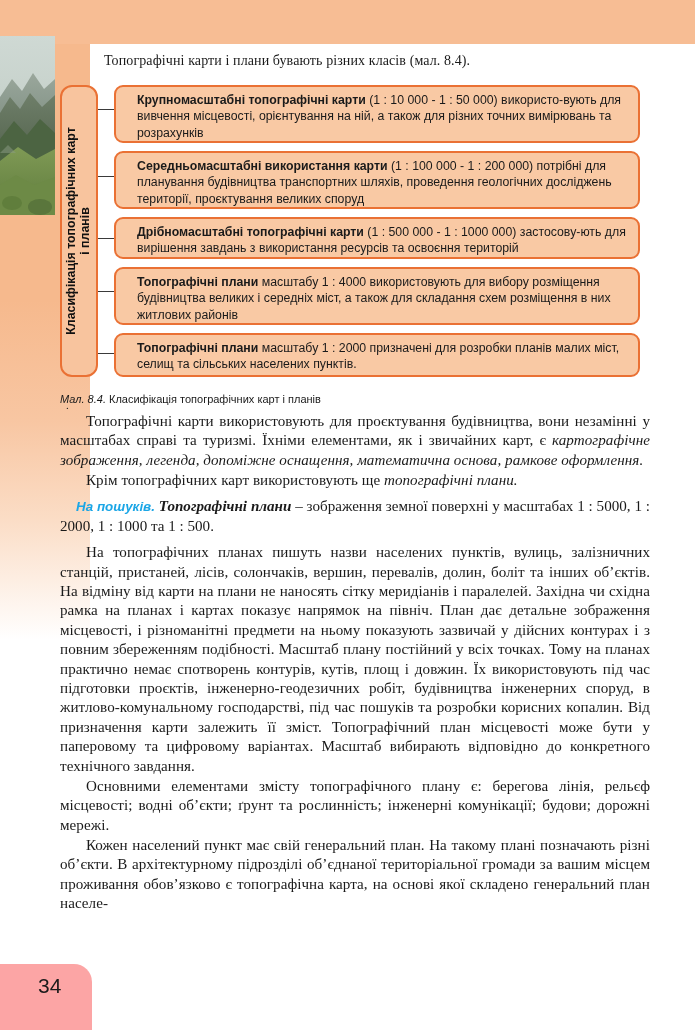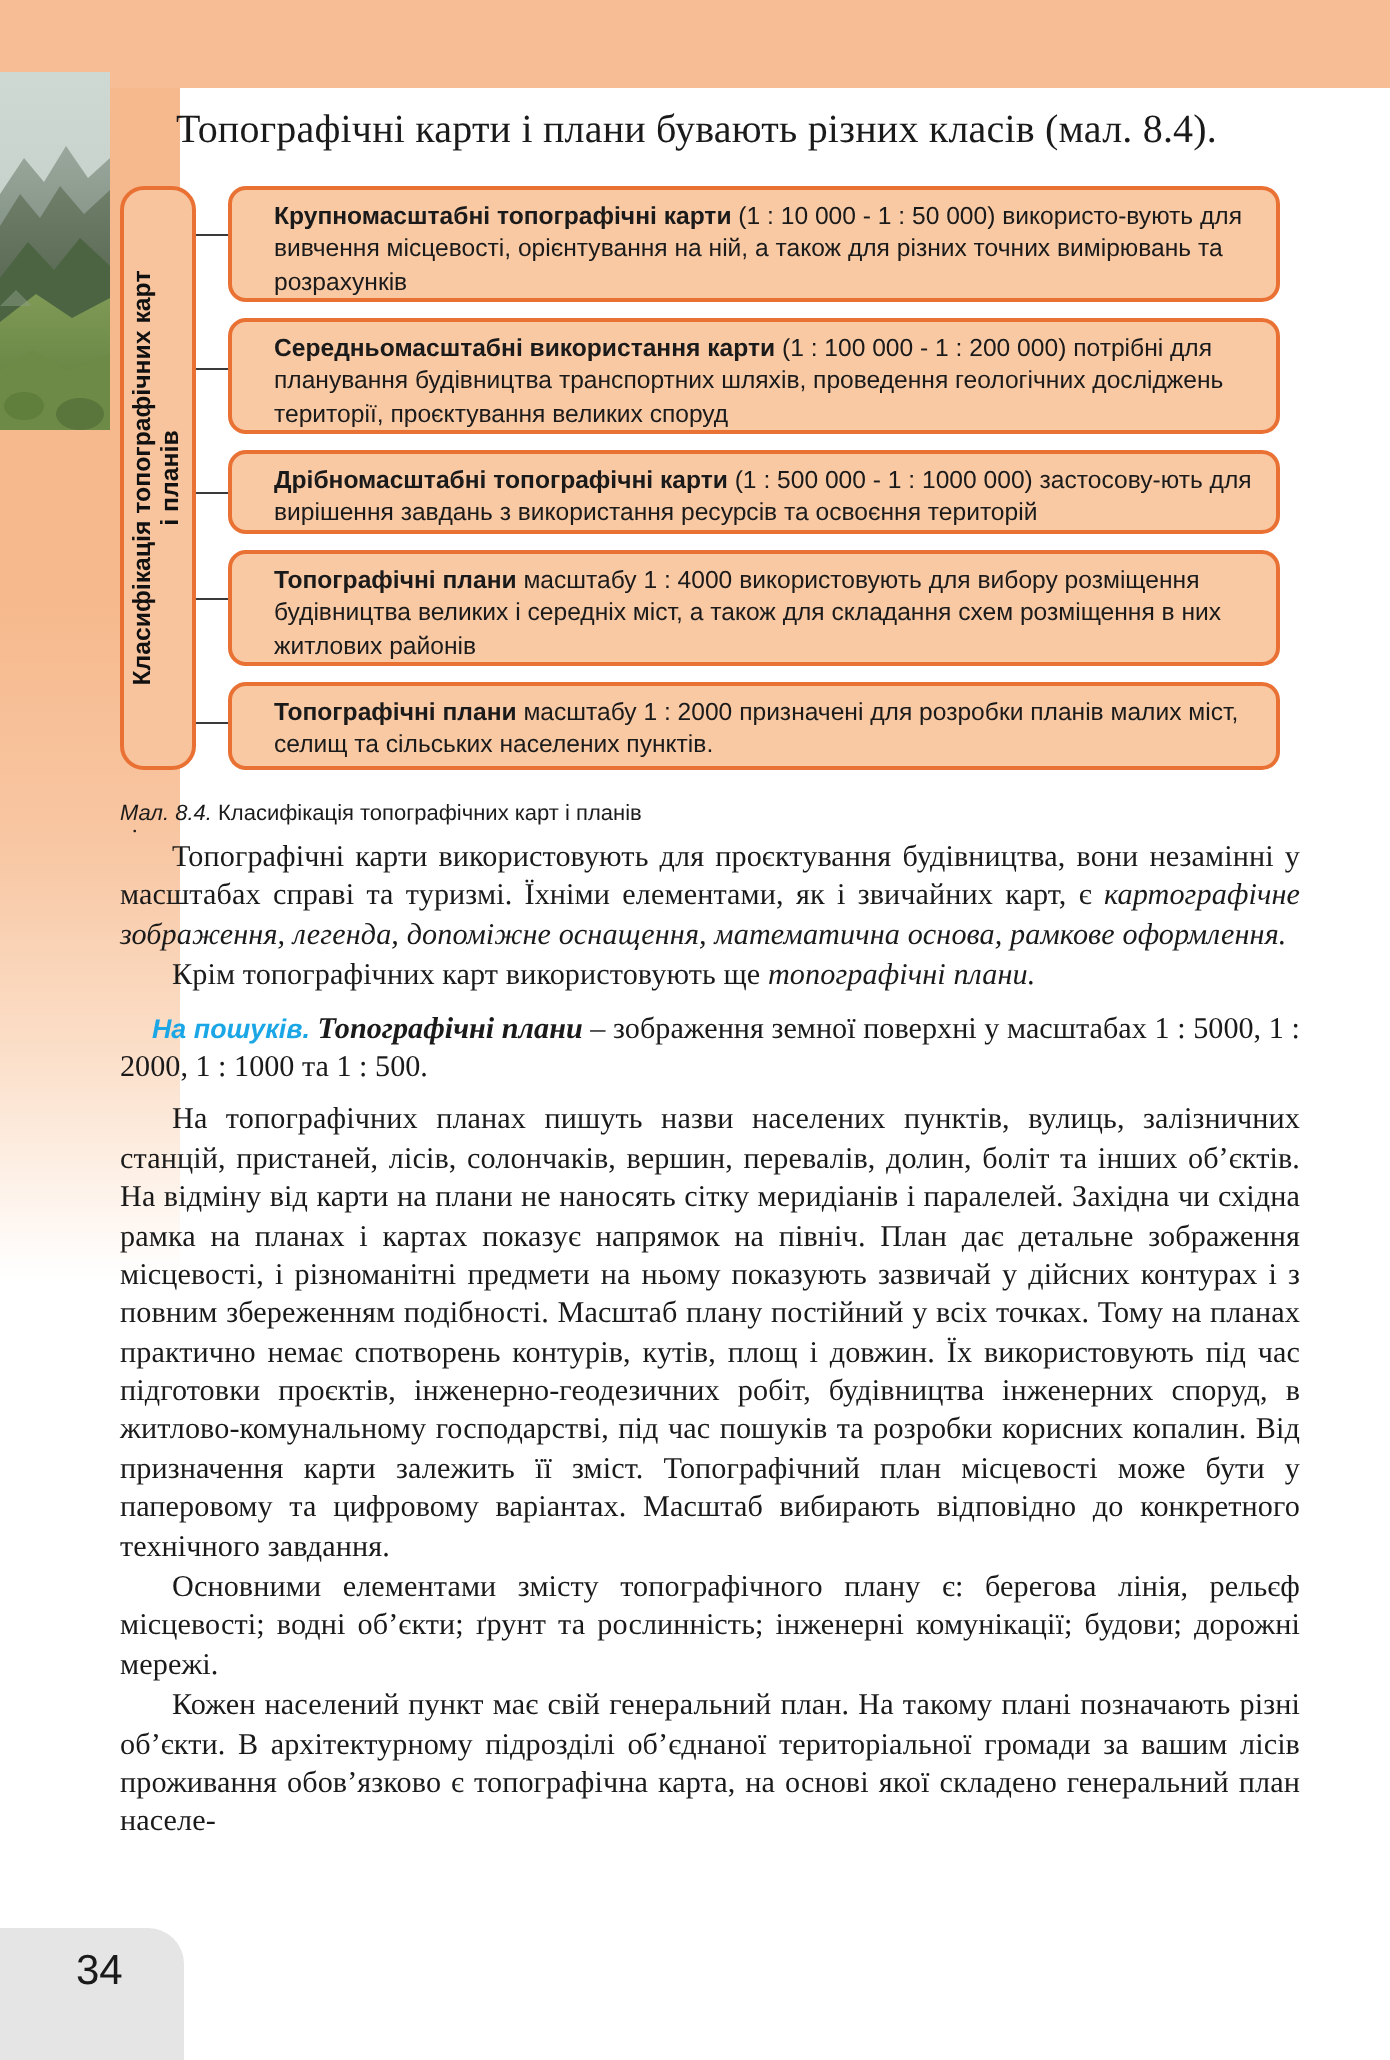--- a/index.html
+++ b/index.html
@@ -58,44 +58,44 @@
     background: #f7bd94;
   }
 
   
   #page-number-block {
     position: absolute;
     left: 0;
     bottom: 0;
     width: 92px;
     height: 66px;
-    background: #e5e5e5;
+    background: #fca5a5;
     border-top-right-radius: 18px;
   }
   #page-number {
     position: absolute;
     left: 38px;
     top: 10px;
     font-size: 21px;
     font-family: "Liberation Sans", sans-serif;
     color: #1a1a1a;
   }
 
   
   #content {
     position: absolute;
     left: 60px;
     top: 52px;
     width: 590px;
   }
 
   .lead-line {
-    font-size: 20px;
+    font-size: 14px;
     line-height: 1.35;
-    margin: 0 0 12px 28px;
+    margin: 0 0 12px 44px;
     letter-spacing: 0.1px;
   }
 
   
   #diagram {
     position: relative;
     width: 580px;
     height: 300px;
     margin-left: 0;
   }
@@ -295,15 +295,15 @@
   <p class="para"><span>Топографічні карти використовують для проєктування будівництва, вони незамінні у масштабах справі та туризмі. Їхніми елементами, як і звичайних карт, є </span><i>картографічне зображення, легенда, допоміжне оснащення, математична основа, рамкове оформлення.</i></p>
 
   <p class="para tight"><span>Крім топографічних карт використовують ще </span><i>топографічні плани.</i></p>
 
   <p id="note"><span class="tag">На пошуків.</span><span class="term"> Топографічні плани</span><span> – зображення земної поверхні у масштабах 1 : 5000, 1 : 2000, 1 : 1000 та 1 : 500.</span></p>
 
   <p class="para">На топографічних планах пишуть назви населених пунктів, вулиць, залізничних станцій, пристаней, лісів, солончаків, вершин, перевалів, долин, боліт та інших об’єктів. На відміну від карти на плани не наносять сітку меридіанів і паралелей. Західна чи східна рамка на планах і картах показує напрямок на північ. План дає детальне зображення місцевості, і різноманітні предмети на ньому показують зазвичай у дійсних контурах і з повним збереженням подібності. Масштаб плану постійний у всіх точках. Тому на планах практично немає спотворень контурів, кутів, площ і довжин.  Їх використовують під час підготовки проєктів, інженерно-геодезичних робіт, будівництва інженерних споруд, в житлово-комунальному господарстві, під час пошуків та розробки корисних копалин.  Від призначення карти залежить її зміст. Топографічний план місцевості може бути у паперовому та цифровому варіантах. Масштаб вибирають відповідно до конкретного технічного завдання.</p>
 
   <p class="para tight">Основними елементами змісту топографічного плану є: берегова лінія, рельєф місцевості; водні об’єкти; ґрунт та рослинність; інженерні комунікації; будови; дорожні мережі.</p>
 
-  <p class="para tight">Кожен населений пункт має свій генеральний план. На такому плані позначають різні об’єкти. В архітектурному підрозділі об’єднаної територіальної громади за вашим лісів проживання обов’язково є топографічна карта, на основі якої складено генеральний план населе-</p>
+  <p class="para tight">Кожен населений пункт має свій генеральний план. На такому плані позначають різні об’єкти. В архітектурному підрозділі об’єднаної територіальної громади за вашим місцем проживання обов’язково є топографічна карта, на основі якої складено генеральний план населе-</p>
 
 </div>
 
 </body></html>

